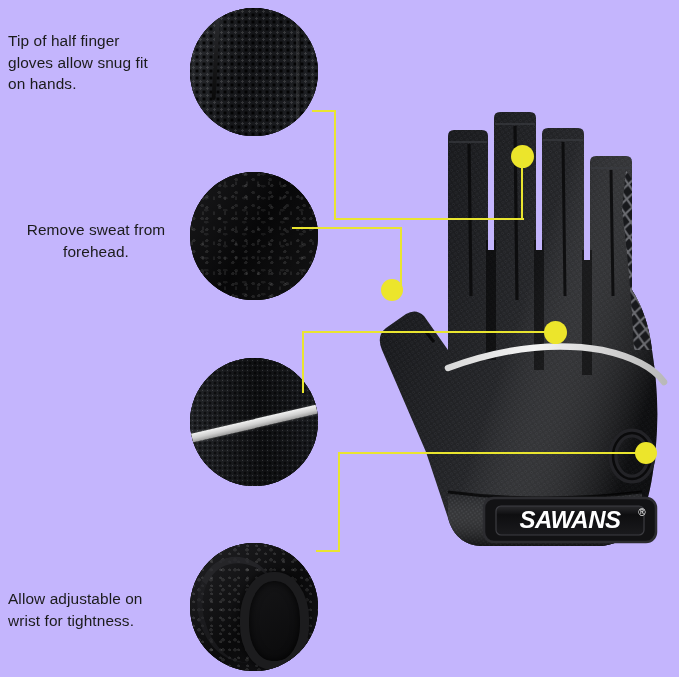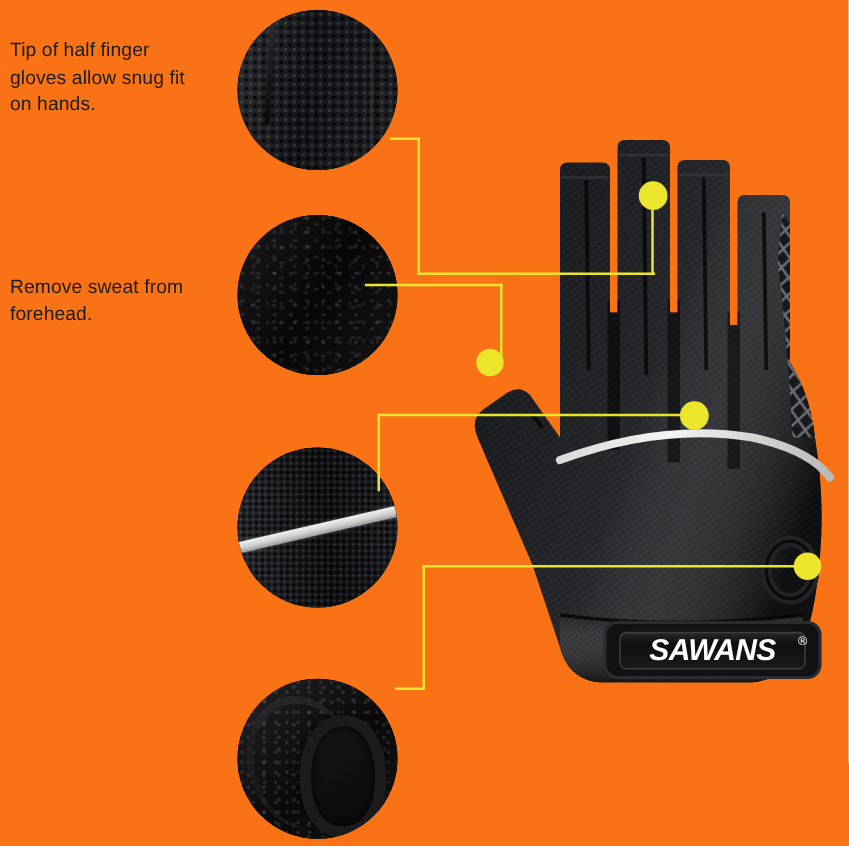--- a/index.html
+++ b/index.html
@@ -5,37 +5,37 @@
 <style>
   html,body{margin:0;padding:0;background:#ffffff;}
   body{
     font-family:"Liberation Sans", sans-serif;
     -webkit-font-smoothing:antialiased;
   }
   #stage{
     position:relative;
     width:679px;
     height:677px;
-    background:#f97316;
+    background:#c4b5fd;
     overflow:hidden;
   }
 
   
   .caption{
     position:absolute;
     left:8px;
     width:176px;
     font-size:15.4px;
     line-height:21.5px;
     color:#1b1b1b;
     letter-spacing:.1px;
     white-space:pre-line;
   }
   #cap-0{top:30px;}
-  #cap-1{top:219px;}
+  #cap-1{top:219px;text-align:center;}
   #cap-2{top:393px;}
   #cap-3{top:588px;}
 
   
   .detail-circle{
     position:absolute;
     border-radius:50%;
     overflow:hidden;
     background:#0b0b0b;
   }
@@ -160,20 +160,22 @@
 <div id="stage">
 
   <div class="caption" id="cap-0">Tip of half finger
 gloves allow snug fit
 on hands.</div>
 
   <div class="caption" id="cap-1">Remove sweat from
 forehead.</div>
 
 
+  <div class="caption" id="cap-3">Allow adjustable on
+wrist for tightness.</div>
 
   <div class="detail-circle" style="left:190px;top:8px;width:128px;height:128px;">
     <div class="tex tex-mesh"></div>
     <div class="circ-seamline"></div>
     <div class="circ-vert-edge"></div>
   </div>
 
   <div class="detail-circle" style="left:190px;top:172px;width:128px;height:128px;">
     <div class="tex tex-terry"></div>
   </div>

